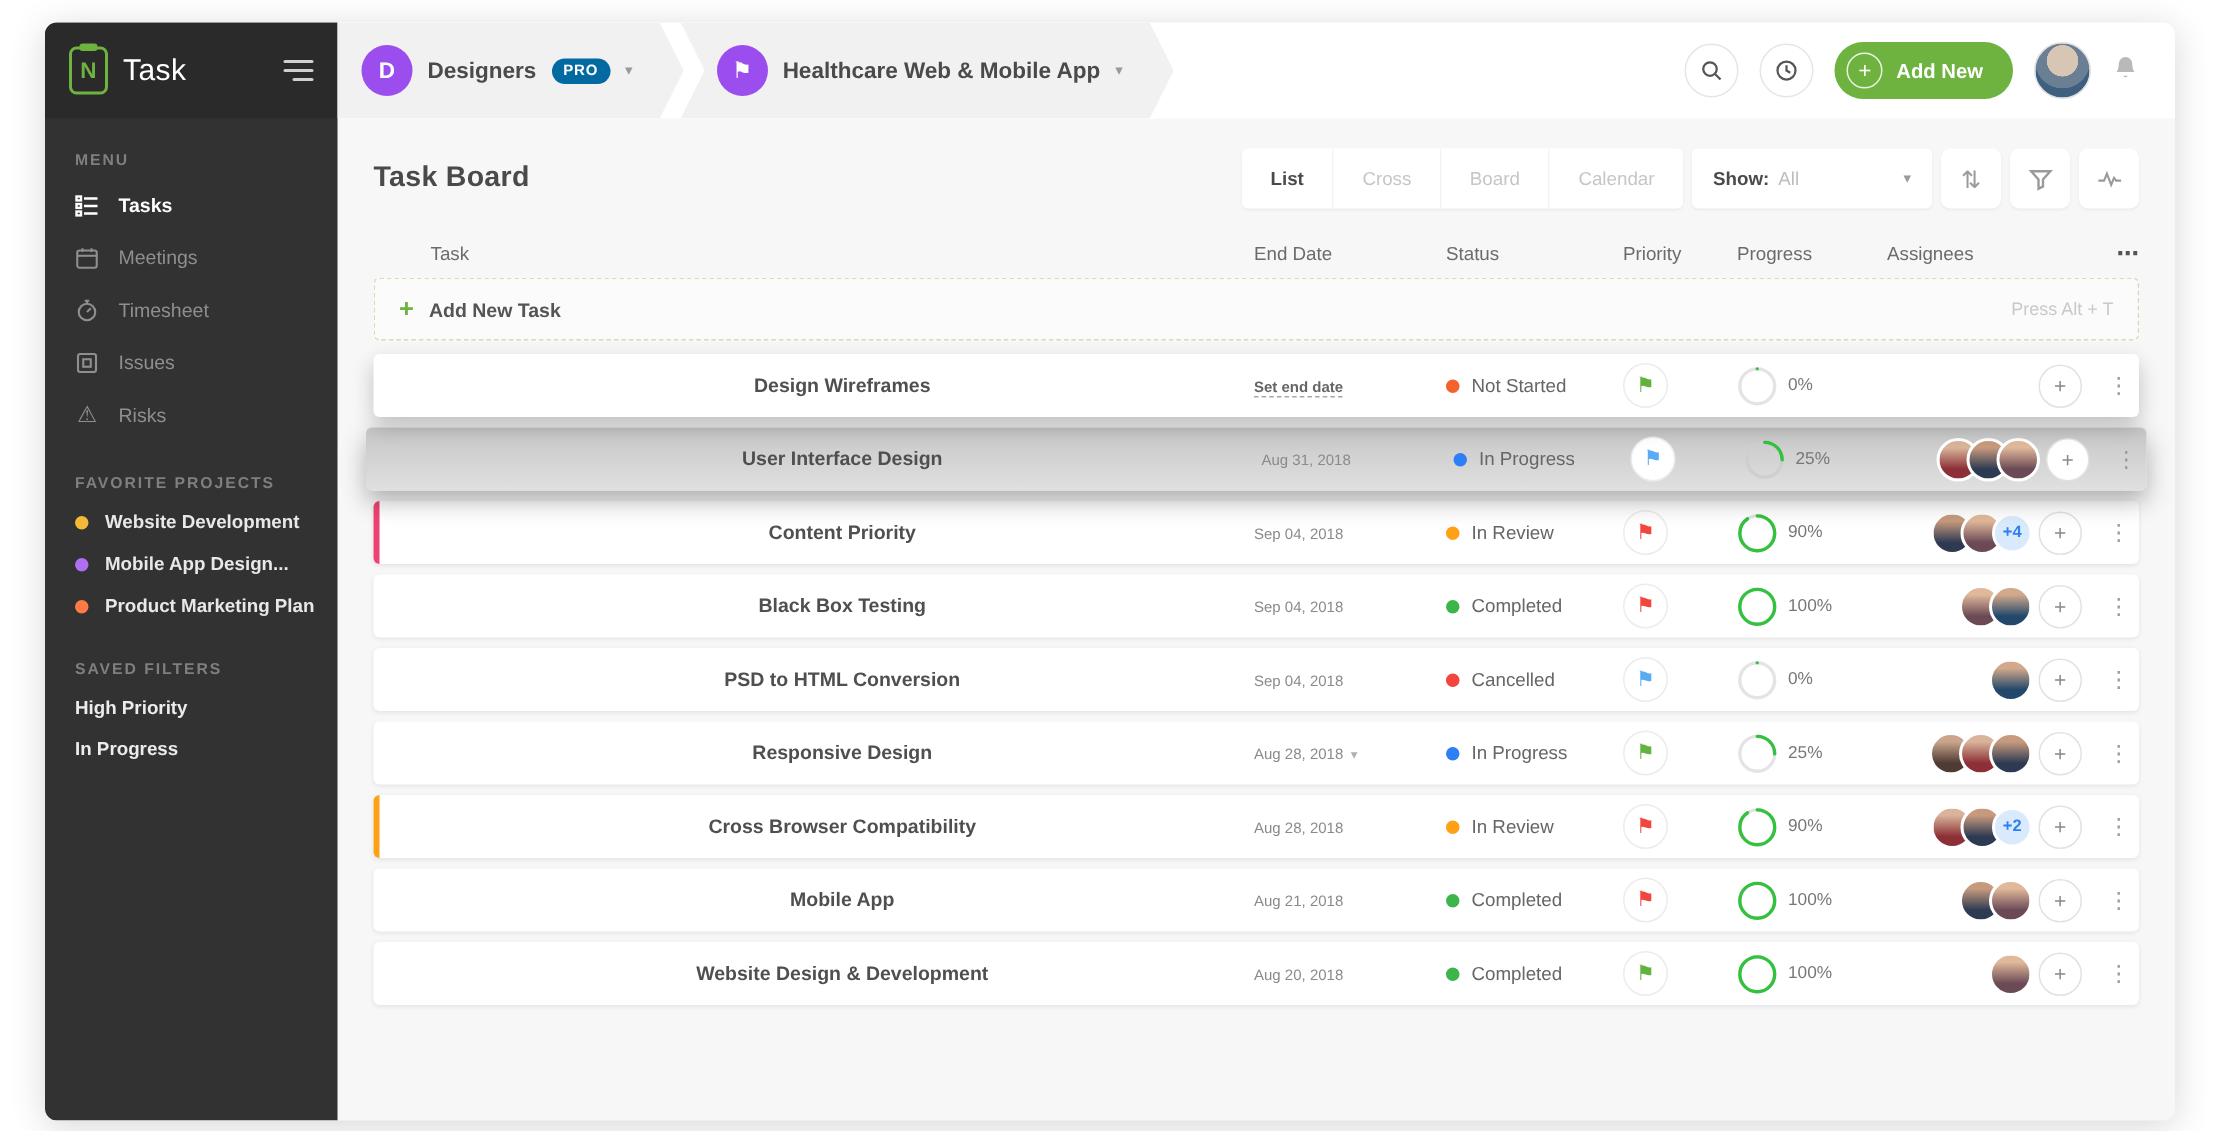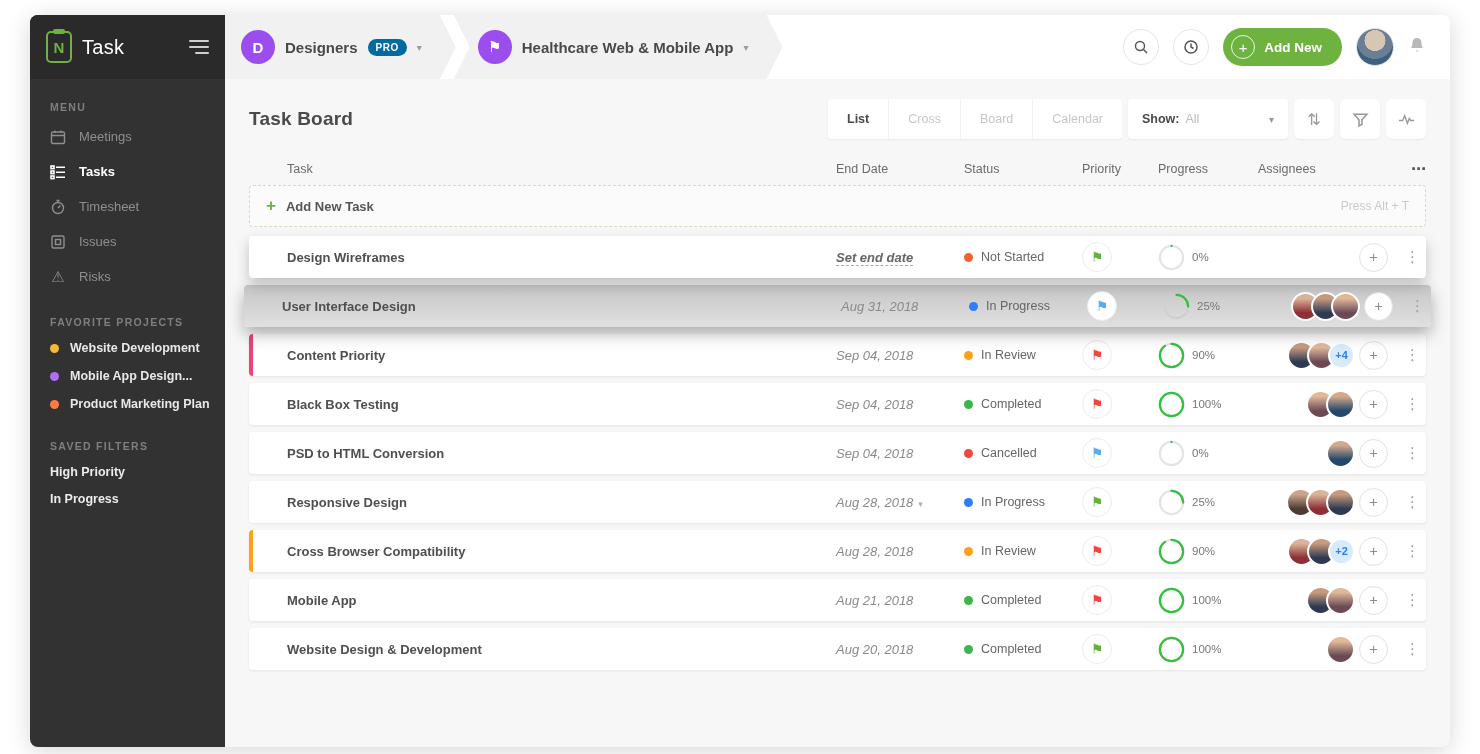--- a/index.html
+++ b/index.html
@@ -76,23 +76,23 @@
   .add-row { height:42px; border:1px dashed #cde0b6; border-radius:4px; background:rgba(255,255,255,.45); display:flex; align-items:center; justify-content:space-between; padding:0 16px; margin-bottom:9px; cursor:pointer; }
   .add-row-left { display:flex; align-items:center; gap:10px; }
   .add-plus { color:#6eb33f; font-size:17px; font-weight:bold; }
   .add-label { font-size:13px; font-weight:bold; color:#555; }
   .add-hint { font-size:12px; color:#c9c9c9; }
 
   .task-row { position:relative; height:42px; background:#fff; border-radius:4px; box-shadow:0 1px 3px rgba(0,0,0,.08); margin-bottom:7px; }
   .task-row.elevated { box-shadow:0 6px 14px rgba(0,0,0,.22); z-index:2; }
   .task-row.highlight { background:linear-gradient(180deg,#c6c6c6,#e0e0e0); margin-left:-5px; margin-right:-5px; box-shadow:0 7px 16px rgba(0,0,0,.3); z-index:1; }
   .stripe { position:absolute; left:0; top:0; bottom:0; width:4px; border-radius:4px 0 0 4px; background:transparent; }
-  .name-cell { padding-left:38px; }
+  .name-cell { padding-left:38px;text-align:center; }
   .task-name { font-size:13px; color:#4f4f4f; font-weight:bold; cursor:pointer; }
-  .date-text { font-size:13px; color:#8a8a8a;font-style:italic; }
+  .date-text { font-size:10px; color:#8a8a8a; }
   .date-text.date-link { color:#666; font-weight:bold; border-bottom:1px dashed #a6a6a6; cursor:pointer; }
   .date-caret { font-size:9px; color:#b0b0b0; margin-left:5px; }
   .status-cell { display:flex; align-items:center; gap:8px; }
   .dot { width:9px; height:9px; border-radius:50%; flex:none; }
   .status-text { font-size:12.5px; color:#666; }
   .flag-btn { width:30px; height:30px; border-radius:50%; background:#fff; border:1px solid #ececec; display:flex; align-items:center; justify-content:center; cursor:pointer; }
   .flag { font-size:14px; line-height:1; font-family:"DejaVu Sans",sans-serif; }
   .progress-cell { display:flex; align-items:center; gap:7px; }
   .ring { width:27px; height:27px; flex:none; }
   .ring .track { fill:none; stroke:#e4e4e4; stroke-width:3; }
@@ -126,39 +126,39 @@
       <span class="brand-text">Task</span>
       <span class="hamburger">
           <span></span>
           <span></span>
           <span></span>
         </span>
     </div>
 
     <div class="side-section">MENU</div>
 
-    <div class="side-item">
-      <svg viewBox="0 0 16 16" fill="none" stroke-width="1.4">
-          <rect x="1.5" y="3" width="13" height="11.5" rx="1.5"></rect>
-          <line x1="1.5" y1="6.5" x2="14.5" y2="6.5"></line>
-          <line x1="5" y1="1.5" x2="5" y2="4"></line>
-          <line x1="11" y1="1.5" x2="11" y2="4"></line>
-        </svg>
-      <span>Meetings</span>
-    </div>
     <div class="side-item active">
       <svg viewBox="0 0 16 16" fill="none" stroke-width="1.6">
           <rect x="1" y="2" width="3" height="2.6"></rect>
           <line x1="6" y1="3.3" x2="15" y2="3.3"></line>
           <rect x="1" y="7" width="3" height="2.6"></rect>
           <line x1="6" y1="8.3" x2="15" y2="8.3"></line>
           <rect x="1" y="12" width="3" height="2.6"></rect>
           <line x1="6" y1="13.3" x2="15" y2="13.3"></line>
         </svg>
       <span>Tasks</span>
+    </div>
+    <div class="side-item">
+      <svg viewBox="0 0 16 16" fill="none" stroke-width="1.4">
+          <rect x="1.5" y="3" width="13" height="11.5" rx="1.5"></rect>
+          <line x1="1.5" y1="6.5" x2="14.5" y2="6.5"></line>
+          <line x1="5" y1="1.5" x2="5" y2="4"></line>
+          <line x1="11" y1="1.5" x2="11" y2="4"></line>
+        </svg>
+      <span>Meetings</span>
     </div>
     <div class="side-item">
       <svg viewBox="0 0 16 16" fill="none" stroke-width="1.4">
           <circle cx="8" cy="9" r="5.5"></circle>
           <line x1="8" y1="9" x2="10.5" y2="6.5"></line>
           <line x1="6.5" y1="1.5" x2="9.5" y2="1.5"></line>
           <line x1="8" y1="1.5" x2="8" y2="3.5"></line>
         </svg>
       <span>Timesheet</span>
     </div>

